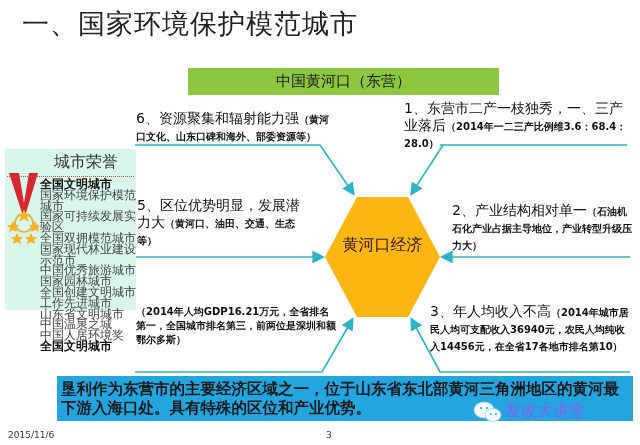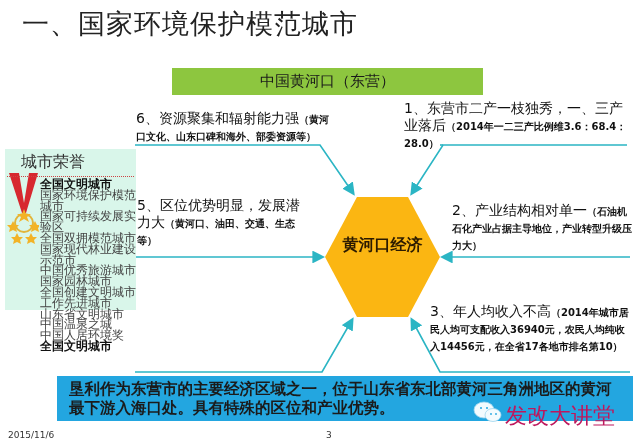--- a/index.html
+++ b/index.html
@@ -1,41 +1,41 @@
 <!DOCTYPE html>
 <html><head>
 <meta charset="utf-8">
 <style>
   html, body { margin:0; padding:0; }
   body { width:640px; height:445px; background:#ffffff; position:relative; overflow:hidden;
          font-family: "DejaVu Sans", "Liberation Sans", sans-serif; color:#111; }
   .abs { position:absolute; }
   #title { left:22px; top:6px; font-size:27px; font-weight:normal; color:#222; letter-spacing:1px; white-space:nowrap; }
-  #banner { left:172px; top:68px; width:311px; height:27px; background:#8dc63f;
+  #banner { left:188px; top:68px; width:311px; height:27px; background:#8dc63f;
             display:flex; align-items:center; justify-content:center; font-size:15px; color:#1a1a1a; }
   svg.lines { position:absolute; left:0; top:0; }
   .feat { font-size:14px; line-height:17px; color:#111; }
   .feat .head { font-size:14px; }
   .feat .sub { font-size:10px; font-weight:bold; line-height:14px; }
   #f6 { left:136px; top:110px; width:200px; }
   #f1 { left:404px; top:100px; width:230px; }
   #f5 { left:137px; top:197px; width:175px; }
   #f2 { left:452px; top:202px; width:180px; }
   #f4 { left:136px; top:305px; width:200px; }
   #f3 { left:430px; top:303px; width:200px; }
   #hex { left:325px; top:197px; width:115px; height:120px; }
-  #hex-label { left:325px; top:234px; width:115px; text-align:center; font-size:16px; font-weight:bold; line-height:21px; color:#2b1a00; }
+  #hex-label { left:325px; top:234px; width:115px; text-align:center; font-size:16px; font-weight:normal; line-height:21px; color:#2b1a00; }
   #honors { left:5px; top:149px; width:131px; height:161px; background:#d9f6ea; }
-  #honors-title { left:16px; top:3px; font-size:16px; color:#333; font-family:"DejaVu Serif", serif; }
+  #honors-title { left:49px; top:3px; font-size:16px; color:#333; font-family:"DejaVu Serif", serif; }
   #honors-sep { left:2px; top:27px; width:127px; border-top:1px dotted #c44; }
   #honors-list { left:35px; top:30px; margin:0; padding:0; list-style:none; font-size:12px; line-height:10.8px; color:#444; }
   #honors-list li.b { font-weight:bold; color:#111; }
-  #footer-box { left:57px; top:376px; width:576px; height:45px; background:#23a6e0; padding:4px 12px; box-sizing:border-box;
+  #footer-box { left:57px; top:376px; width:576px; height:45px; background:#23a6e0; padding:4px 4px; box-sizing:border-box;
                 font-size:15.5px; line-height:19px; color:#1b1b1b; font-weight:bold; }
-  #watermark { left:505px; top:401px; font-size:22px; color:#be185d; white-space:nowrap;text-align:right; }
+  #watermark { left:505px; top:401px; font-size:16px; color:#8b5cf6; white-space:nowrap;text-align:right; }
   #wm-icon { left:473px; top:401px; }
   #date { left:8px; top:430px; font-size:9px; color:#333; }
   #page-no { left:326px; top:430px; font-size:9px; color:#333; }
 </style>
 </head>
 <body>
 
 <div id="title" class="abs">一、国家环境保护模范城市</div>
 
 <div id="banner" class="abs">
@@ -78,20 +78,21 @@
 <div id="f1" class="abs feat">
   <span class="head">1、东营市二产一枝独秀，一、三产业落后</span><span class="sub">（2014年一二三产比例维3.6：68.4：28.0）</span>
 </div>
 <div id="f5" class="abs feat">
   <span class="head">5、区位优势明显，发展潜力大</span><span class="sub">（黄河口、油田、交通、生态等）</span>
 </div>
 <div id="f2" class="abs feat">
   <span class="head">2、产业结构相对单一</span><span class="sub">（石油机石化产业占据主导地位，产业转型升级压力大）</span>
 </div>
 <div id="f4" class="abs feat">
+    <div class="sub">（2014年人均GDP16.21万元，全省排名第一，全国城市排名第三，前两位是深圳和额鄂尔多斯）</div>
 </div>
 <div id="f3" class="abs feat">
   <span class="head">3、年人均收入不高</span><span class="sub">（2014年城市居民人均可支配收入36940元，农民人均纯收入14456元，在全省17各地市排名第10）</span>
 </div>
 
 <div id="honors" class="abs">
   <svg class="abs" style="left:2px;top:24px" width="32" height="78" viewBox="0 0 32 78">
     <path d="M2,0 L12,0 L17,30 L22,0 L31,0 L19,40 L15,40 Z" fill="#d7282f"></path>
     <circle cx="17" cy="50" r="9" fill="none" stroke="#e2b53a" stroke-width="2"></circle>
     <g fill="#f2b327">

